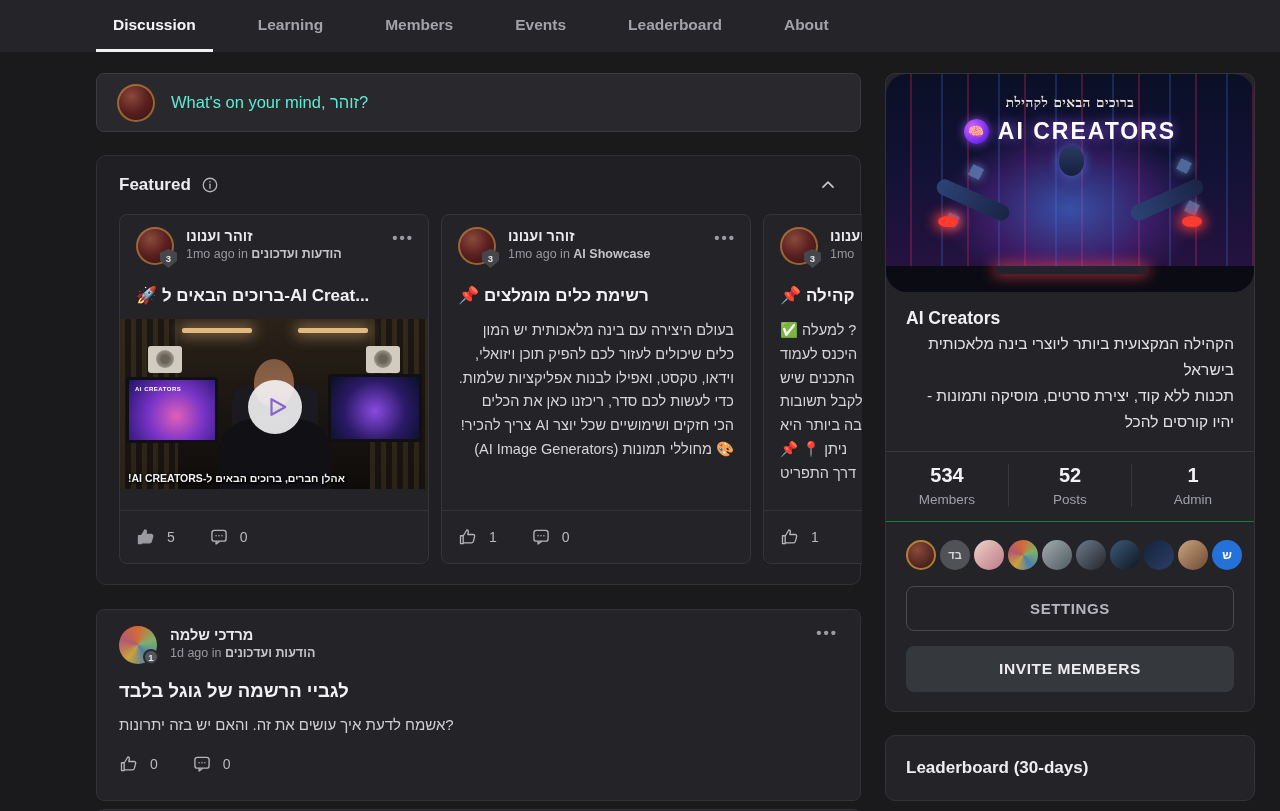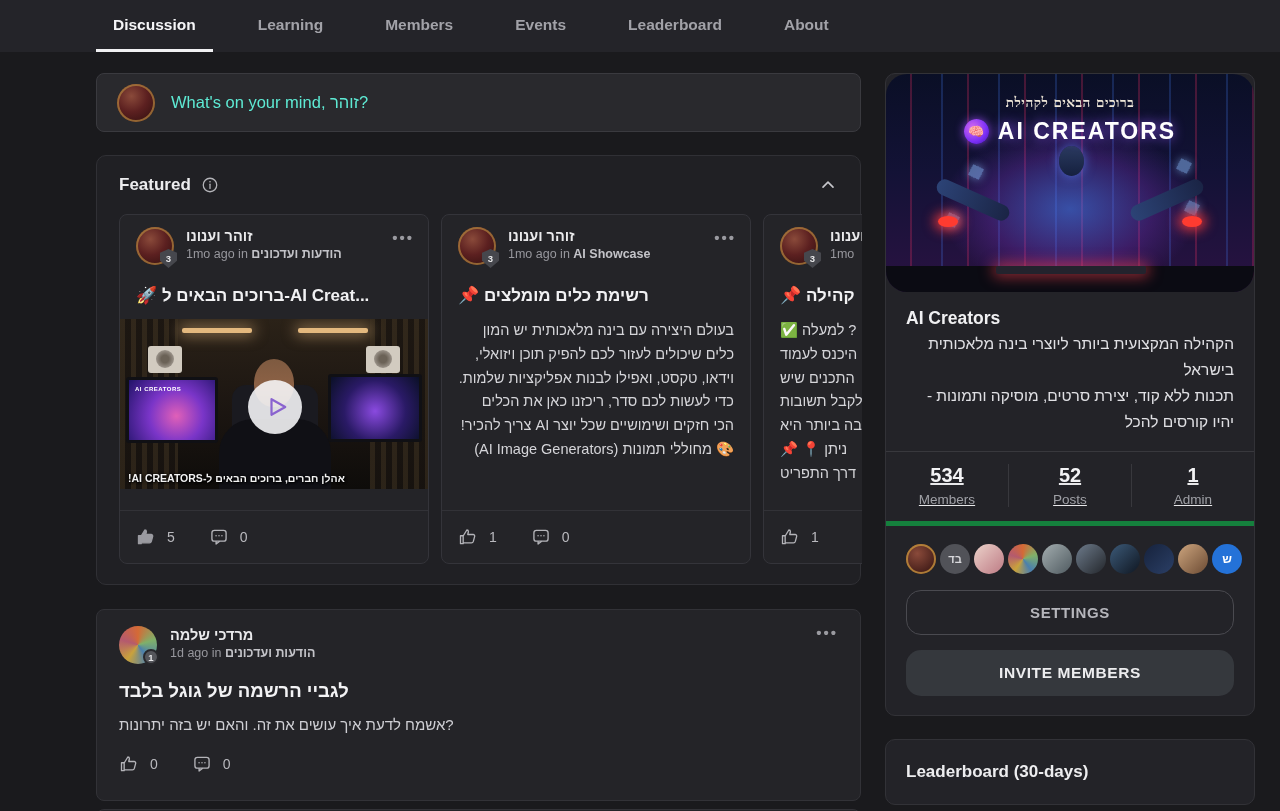--- a/index.html
+++ b/index.html
@@ -139,30 +139,30 @@
   .banner .keys { position:absolute; bottom:18px; left:110px; width:150px; height:8px; border-radius:2px;
       background:#23232d; box-shadow:0 0 14px 3px rgba(255,70,80,.55); }
   .banner .cube { position:absolute; width:12px; height:12px; transform:rotate(28deg);
       background:rgba(140,190,255,.5); box-shadow:0 0 8px rgba(140,190,255,.6); }
 
   .groupinfo { padding:16px 20px 0; }
   .groupname { font-size:17.5px; font-weight:700; color:#f0f0f2; }
   .privacy { margin-top:10px; display:flex; align-items:center; gap:10px; color:#a9a9af; font-size:14.5px; }
   .groupdesc { margin-top:2px; direction:rtl; text-align:right; font-size:15.5px; line-height:26px;
                color:#e0e0e4; white-space:pre-line; }
-  .stats { margin-top:16px; border-top:1px solid #38383d; border-bottom:5px solid #15803d;
-           display:flex; padding:12px 0 14px;text-decoration:underline; }
+  .stats { margin-top:16px; border-top:1px solid #38383d; border-bottom:1px solid #15803d;
+           display:flex; padding:12px 0 14px; }
   .stat { flex:1; text-align:center; cursor:pointer; }
   .stat + .stat { border-left:1px solid #38383d; }
   .stat-val { font-size:20px; font-weight:700; color:#f2f2f4; }
   .stat-label { margin-top:5px; font-size:13.5px; color:#9fa0a6; }
   .members { display:flex; gap:4px; padding:18px 20px 0; }
   .mav { width:30px; height:30px; border-radius:50%; flex:none; display:flex; align-items:center;
          justify-content:center; font-size:11px; font-weight:700; color:#d8d8dc; cursor:pointer; }
-  .btn { display:flex; align-items:center; justify-content:center; border-radius:15px; font-weight:700;
+  .btn { display:flex; align-items:center; justify-content:center; border-radius:8px; font-weight:700;
          letter-spacing:.6px; cursor:pointer; }
   .btn-settings { margin:16px 20px 0; height:45px; border:1px solid #4a4a50; color:#b6b6bc; font-size:15px; }
   .btn-invite { margin:15px 20px 19px; height:46px; background:#35383d; color:#ededef; font-size:15.5px; }
   .lbcard { margin-top:23px; background:#232328; border:1px solid #323237; border-radius:10px;
             padding:22px 20px; }
   .lbtitle { font-size:17px; font-weight:700; color:#ededef; }
 
   svg { display:block; }
 </style>
 </head>

